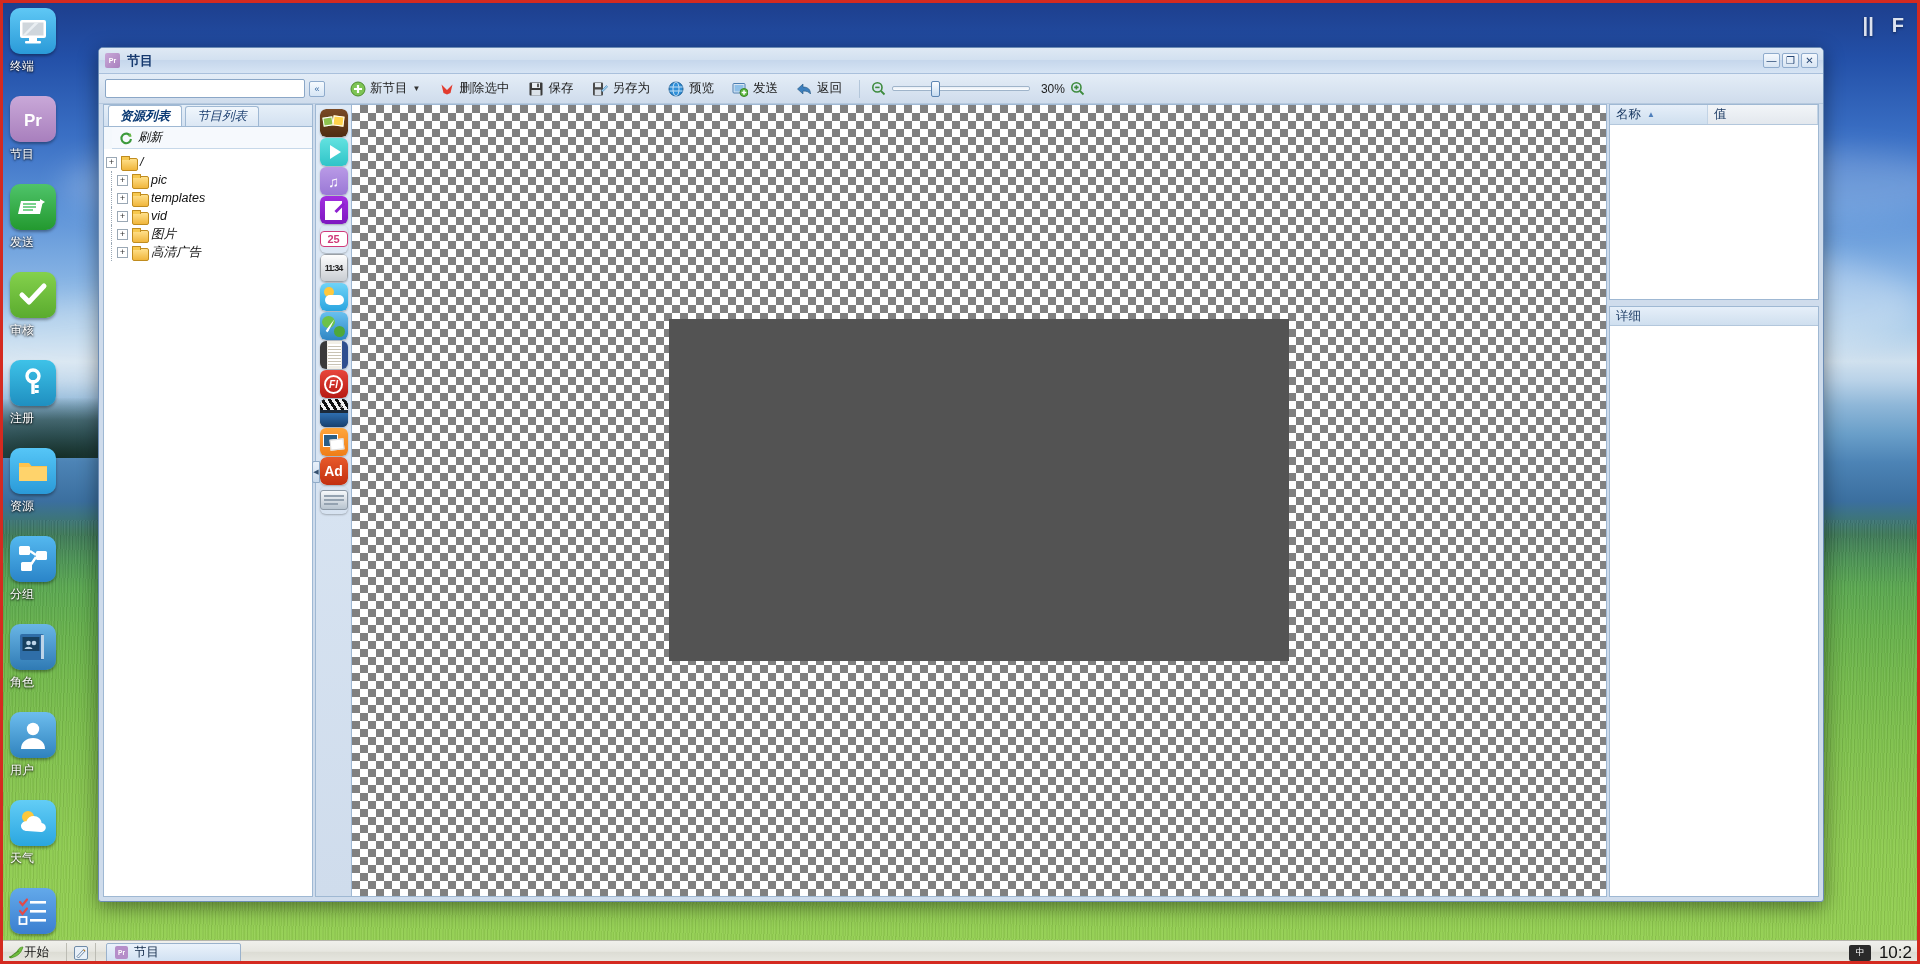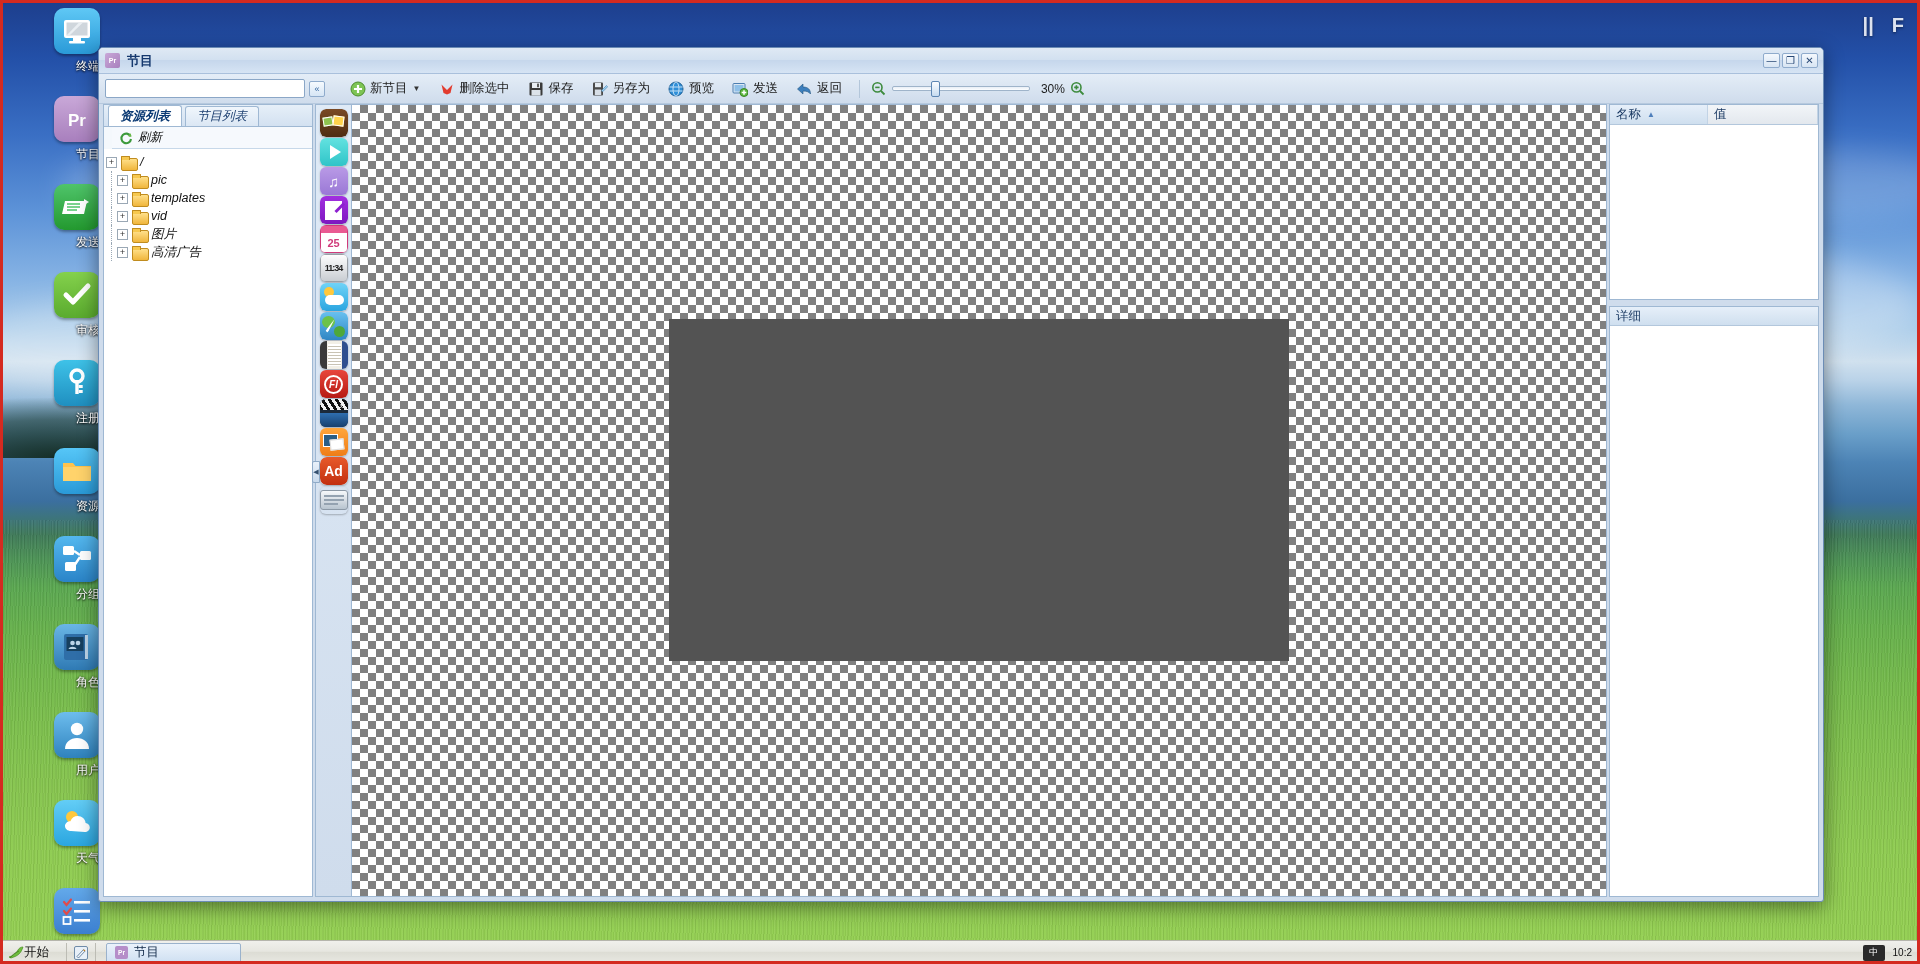--- a/index.html
+++ b/index.html
@@ -38,21 +38,21 @@
     opacity:.85;
   }
   
   #screen-border {
     position:absolute; inset:0; border:3px solid #d42a20; pointer-events:none; z-index:9000;
   }
 
   
   #launcher { position:absolute; left:10px; top:8px; width:90px; z-index:5; }
   .launch-item { width:90px; height:86px; margin-bottom:2px; display:flex; flex-direction:column;
-                 align-items:flex-end; justify-content:flex-start; cursor:pointer; }
+                 align-items:flex-start; justify-content:flex-start; cursor:pointer; }
   .launch-ico { width:46px; height:46px; border-radius:10px; position:relative;
                 box-shadow: 0 2px 3px rgba(0,0,0,.35); display:flex; align-items:center;
                 justify-content:center; overflow:hidden; }
   .launch-lbl { margin-top:4px; color:#fff; font-size:12px; text-shadow:0 1px 2px rgba(0,0,0,.85),0 0 3px rgba(0,0,0,.7); white-space:nowrap; }
 
   
   #win {
     position:absolute; left:98px; top:47px; width:1726px; height:855px;
     background:#cfdcec;
     border:1px solid #6b8cb5;
@@ -185,21 +185,21 @@
   #quicklaunch { display:flex; align-items:center; margin-left:6px; padding:0 6px;
       border-left:1px solid #bcbcb4; border-right:1px solid #bcbcb4; height:20px; }
   .qlico { width:16px; height:16px; cursor:pointer; }
   #tasks { display:flex; align-items:center; margin-left:10px; }
   .taskbtn { height:20px; min-width:135px; display:flex; align-items:center; padding:0 8px;
       border:1px solid #9ab2cc; border-radius:2px; cursor:pointer;
       background:linear-gradient(to bottom,#eaf2fb,#cfe0f2); }
   .taskbtn .ti { width:13px; height:13px; margin-right:6px; }
   .taskbtn .lbl { font-size:12.5px; color:#122a49; }
   #tray { margin-left:auto; display:flex; align-items:center; padding-right:6px; gap:8px; }
-  #clock { font-size:10px; color:#111; }
+  #clock { font-size:17px; color:#111; }
   #imeico { width:22px; height:16px; background:#2a2a2a; color:#fff; font-size:9px;
       display:flex; align-items:center; justify-content:center; border-radius:2px; }
 
   
   #tr-widgets { position:absolute; right:16px; top:14px; display:flex; gap:18px; z-index:3;
       color:#fff; font-size:20px; font-weight:bold; text-shadow:0 1px 3px rgba(0,0,0,.6); opacity:.85; }
   svg { display:block; }
 </style>
 </head>
 <body>
@@ -516,21 +516,21 @@
           <div style="width:28px;height:28px;background:linear-gradient(to bottom,#b99ae6,#9a78d6);border-radius:4px;display:flex;align-items:center;justify-content:center;color:#fff;font-size:15px">♫</div>
         </div>
         <div class="wico" title="文本">
           <div style="width:28px;height:28px;background:linear-gradient(to bottom,#a22fe0,#7d17c0);border-radius:5px;display:flex;align-items:center;justify-content:center">
             <div style="width:17px;height:19px;background:#fff;position:relative">
               <div style="position:absolute;right:-2px;top:1px;width:12px;height:3px;background:#8d1fd0;transform:rotate(-45deg);transform-origin:right"></div>
             </div>
           </div>
         </div>
         <div class="wico" title="日期">
-          <div style="width:28px;height:28px;background:#fff;border:1.4px solid #d03a7a;border-radius:4px;display:flex;flex-direction:column">
+          <div style="width:28px;height:16px;background:#fff;border:1.4px solid #d03a7a;border-radius:4px;display:flex;">
             <div style="height:7px;background:#e95a92"></div>
             <div style="flex:1;display:flex;align-items:center;justify-content:center;color:#d03a7a;font-size:11px;font-weight:bold">25</div>
           </div>
         </div>
         <div class="wico" title="时钟">
           <div style="width:28px;height:28px;background:linear-gradient(to bottom,#fdfdfd,#c9cdd2);border:1px solid #9aa0a6;border-radius:4px;display:flex;align-items:center;justify-content:center;color:#222;font-size:9px;font-weight:bold;letter-spacing:-1px">11:34</div>
         </div>
         <div class="wico" title="天气">
           <div style="width:28px;height:28px;background:linear-gradient(to bottom,#6fd3f7,#2aa5e0);border-radius:6px;position:relative">
             <div style="position:absolute;left:4px;top:4px;width:10px;height:10px;border-radius:50%;background:#ffc83c"></div>

